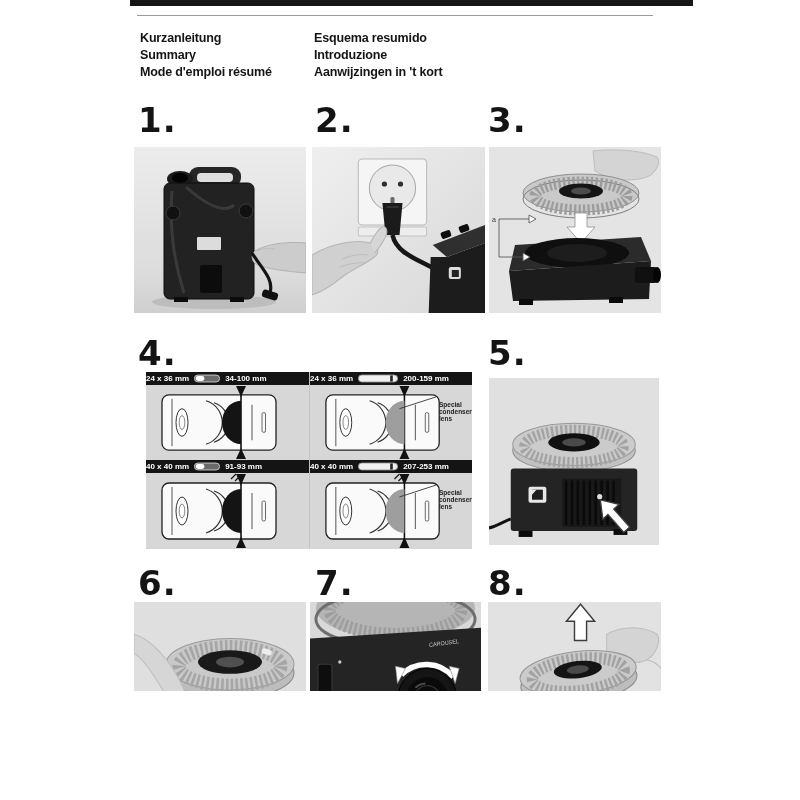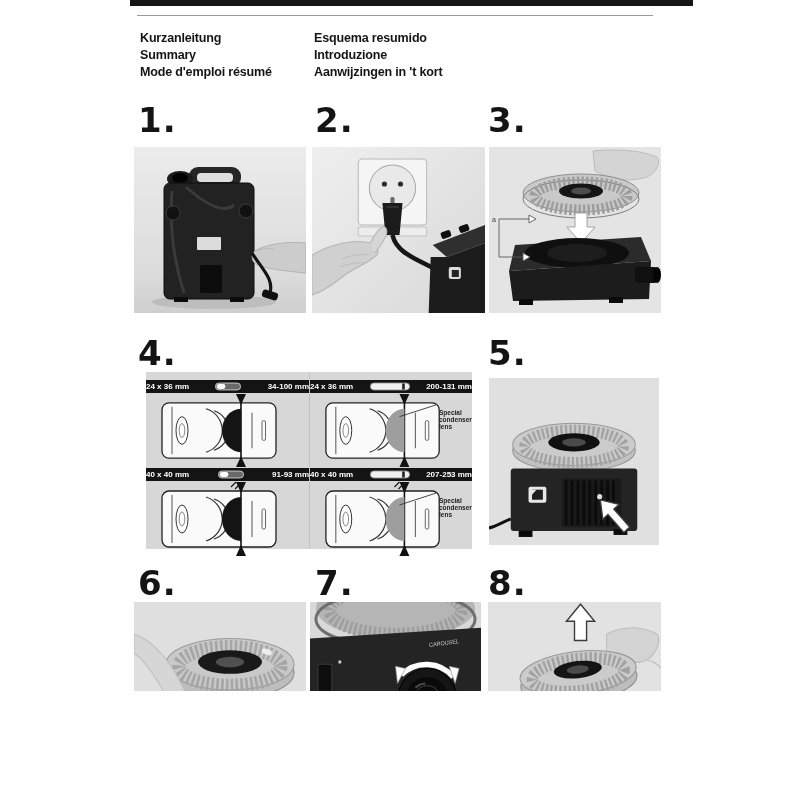--- a/index.html
+++ b/index.html
@@ -13,21 +13,21 @@
   .stepnum{position:absolute;font-family:"DejaVu Sans",sans-serif;font-weight:bold;
            font-size:34px;color:#141414;letter-spacing:1px;}
   .photo{position:absolute;background:#e3e3e3;overflow:hidden;}
   .photo svg{display:block;width:100%;height:100%;}
   
   .diagram{position:absolute;left:146px;top:372px;width:326px;height:177px;background:#d7d7d7;
            display:grid;grid-template-columns:163px 163px;grid-template-rows:88px 89px;}
   .quad{position:relative;}
   .quad.right{border-left:1px solid #c3c3c3;box-sizing:border-box;}
   .qbar{height:13px;background:#141414;color:#fff;display:flex;align-items:center;
-        justify-content:space-between;gap:5px;font-size:8px;font-weight:bold;white-space:nowrap;margin-top:8px;}
+        justify-content:flex-start;gap:5px;font-size:8px;font-weight:bold;white-space:nowrap;}
   .qfig{position:relative;height:calc(100% - 13px);}
   .qfig svg{display:block;width:100%;height:100%;}
   .qnote{position:absolute;right:1px;top:16px;width:32px;font-size:6.5px;font-weight:bold;
          line-height:7px;color:#222;}
   .pagenum{position:absolute;left:646px;top:779px;font-size:8px;color:#8a8a8a;}
 </style>
 </head>
 <body>
 
 <div class="page">
@@ -204,21 +204,21 @@
       </div>
     </div>
 
     <div class="quad right">
       <div class="qbar">
         <span>24 x 36 mm</span>
         <svg width="40" height="9" viewBox="0 0 46 9">
           <rect x="0.5" y="0.5" width="45" height="8" rx="4" fill="#f0f0f0" stroke="#9c9c9c"></rect>
           <rect x="37" y="1" width="3" height="7" fill="#222"></rect>
         </svg>
-        <span>200-131 mm</span>
+        <span>200-159 mm</span>
       </div>
       <div class="qfig">
         <svg viewBox="0 0 163 76" preserveAspectRatio="none">
           <use href="#optics"></use>
           <path d="M95,16 A19,22 0 0 0 95,60 Z" fill="#9e9e9e"></path>
           <path d="M90,24 L127,12" stroke="#333" stroke-width="0.9" fill="none"></path>
         </svg>
         <div class="qnote">Special condenser lens</div>
       </div>
     </div>

